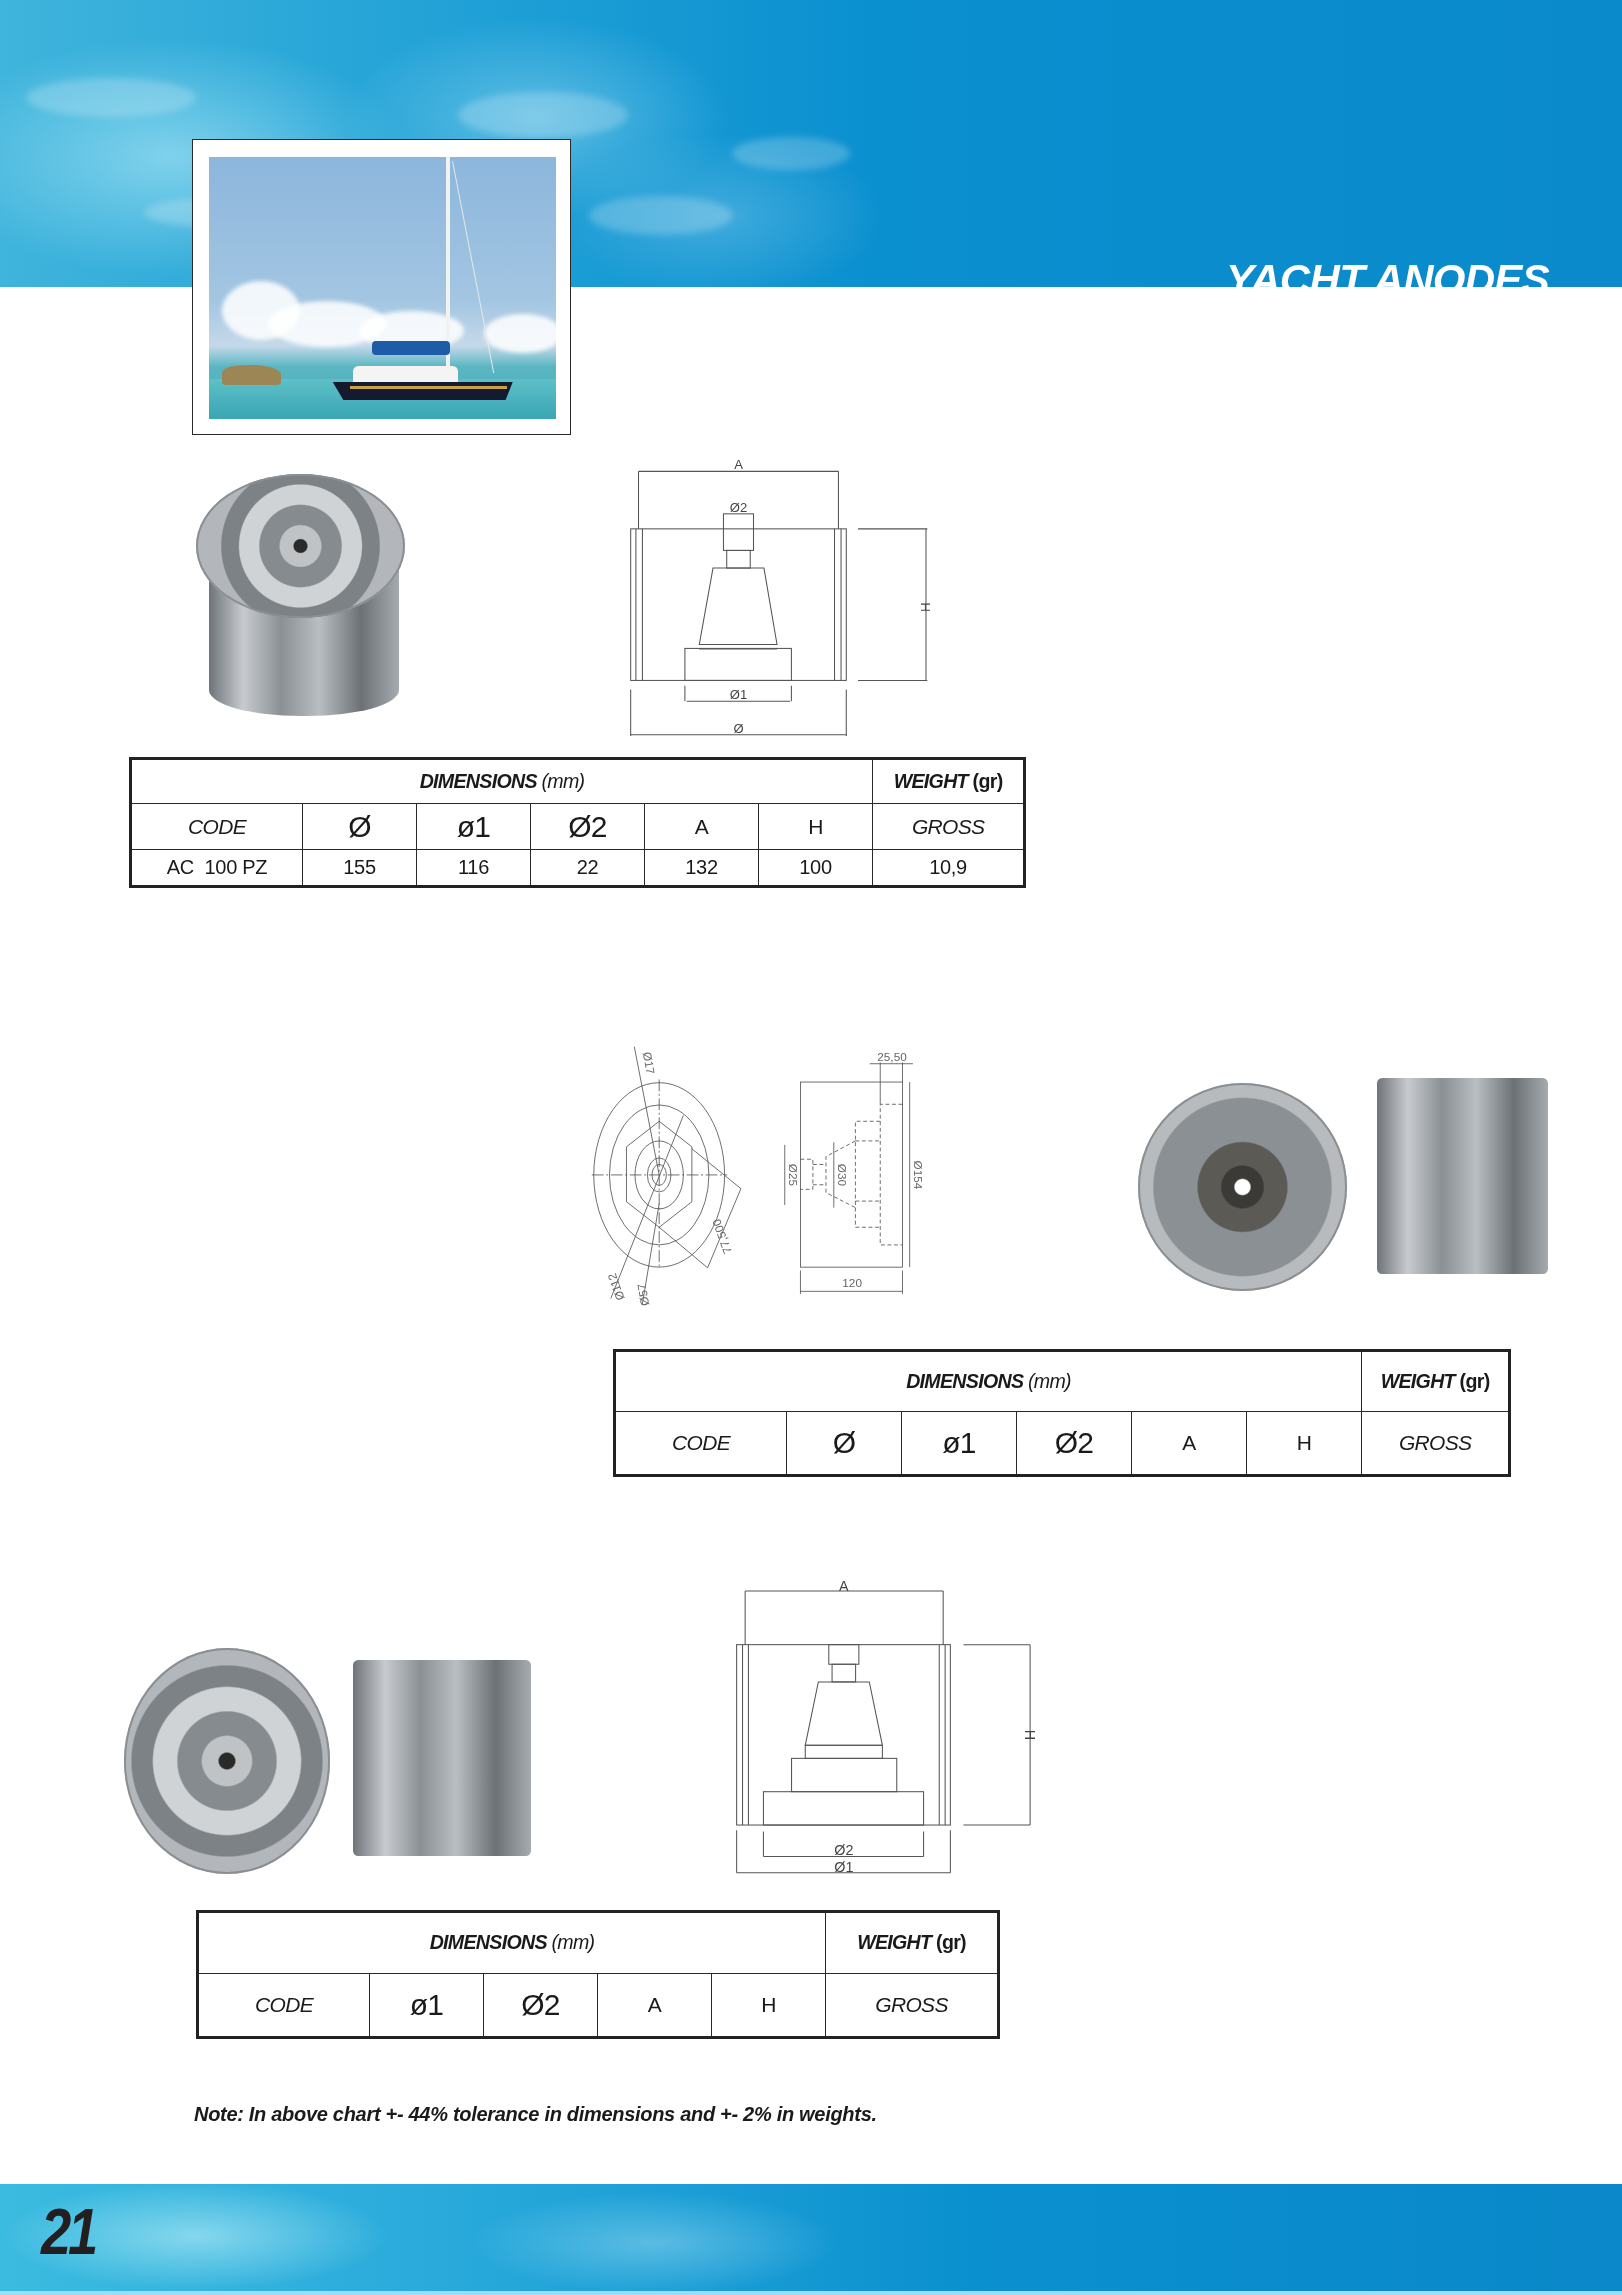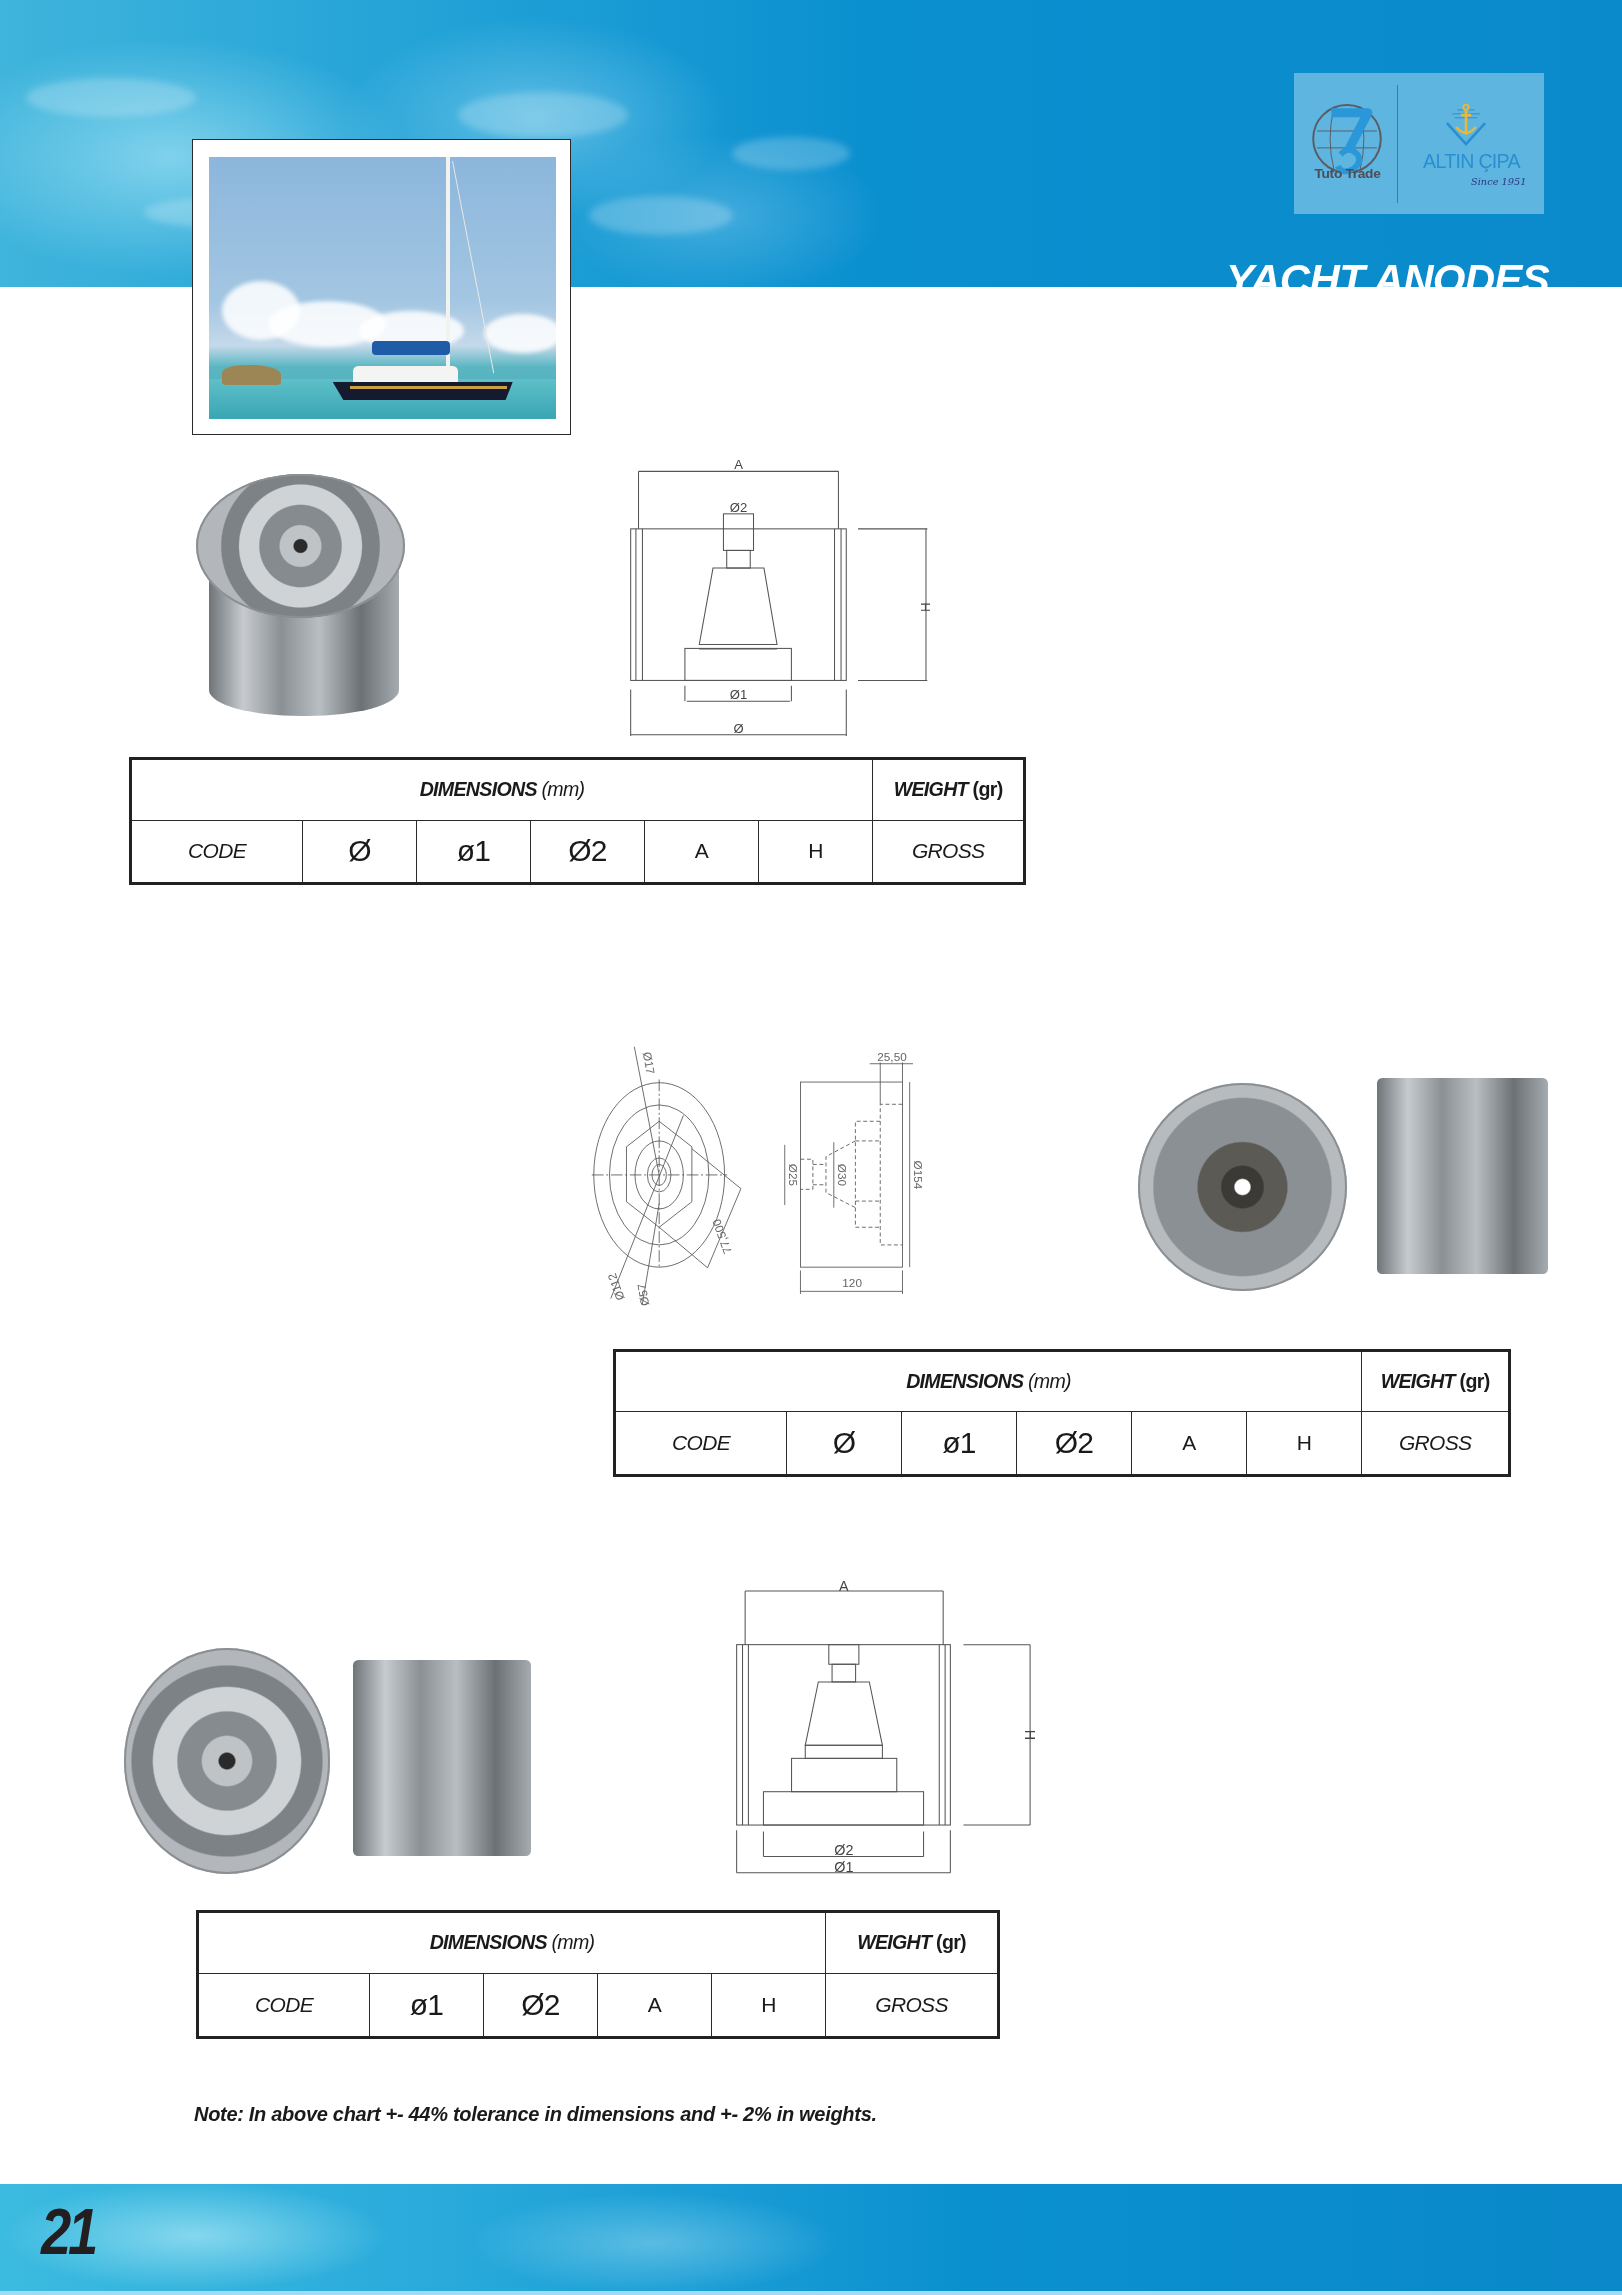--- a/index.html
+++ b/index.html
@@ -115,38 +115,20 @@
 </head>
 <body>
 
 <div class="header-band">
   <div class="ripple" style="left:26px;top:78px;width:170px;height:39px;"></div>
   <div class="ripple" style="left:144px;top:196px;width:196px;height:33px;"></div>
   <div class="ripple" style="left:458px;top:92px;width:170px;height:46px;"></div>
   <div class="ripple" style="left:589px;top:196px;width:144px;height:39px;"></div>
   <div class="ripple" style="left:732px;top:137px;width:118px;height:33px;"></div>
 
-  <div class="logo-box">
-    <svg class="tuto-logo" viewBox="0 0 120 140">
-      <circle cx="60" cy="62" r="52" fill="none" stroke="#5b5b63" stroke-width="3"></circle>
-      <path d="M14 50 H106 M14 76 H106 M40 14 Q28 62 40 110 M80 14 Q92 62 80 110" stroke="#5b5b63" stroke-width="1.5" fill="none"></path>
-      <path d="M36 22 H92 L62 80" stroke="#2a97d8" stroke-width="14" fill="none" stroke-linejoin="round"></path>
-      <path d="M50 86 q14 -14 26 0 q8 12 -6 22 q-18 10 -24 -4" stroke="#2a97d8" stroke-width="9" fill="none"></path>
-    </svg>
-    <div class="tuto-label">Tuto Trade</div>
-    <div class="logo-divider"></div>
-    <svg class="anchor-logo" viewBox="0 0 70 70">
-      <path d="M6 32 L35 64 L64 32" stroke="#2a8fd0" stroke-width="4" fill="none"></path>
-      <path d="M14 18 H56 M18 24 H52 M22 12 H48" stroke="#2a8fd0" stroke-width="1.5"></path>
-      <circle cx="35" cy="8" r="4" fill="none" stroke="#e6b93c" stroke-width="3"></circle>
-      <path d="M35 12 V50 M27 20 H43 M20 38 Q35 56 50 38" stroke="#e6b93c" stroke-width="4" fill="none"></path>
-    </svg>
-    <div class="altin-label">ALTIN ÇIPA</div>
-    <div class="since-label">Since 1951</div>
-  </div>
 
   <div class="page-title">YACHT ANODES</div>
 </div>
 
 <div class="photo-frame">
   <div class="photo">
     <div class="cloud" style="left:13px;top:124px;width:78px;height:59px;"></div>
     <div class="cloud" style="left:59px;top:144px;width:118px;height:46px;"></div>
     <div class="cloud" style="left:150px;top:154px;width:105px;height:39px;"></div>
     <div class="cloud" style="left:275px;top:157px;width:78px;height:39px;"></div>
@@ -218,20 +200,29 @@
     <td class="group-head"><span>WEIGHT</span> <span class="unit">(gr)</span></td>
   </tr>
   <tr style="height:46px">
     <td class="col-head">CODE</td>
     <td class="col-head sym">Ø</td>
     <td class="col-head sym">ø1</td>
     <td class="col-head sym">Ø2</td>
     <td class="col-head letter">A</td>
     <td class="col-head letter">H</td>
     <td class="col-head">GROSS</td>
+  </tr>
+  <tr style="height:37px">
+    <td class="cell" style="white-space:pre">AC  100 PZ</td>
+    <td class="cell">155</td>
+    <td class="cell">116</td>
+    <td class="cell">22</td>
+    <td class="cell">132</td>
+    <td class="cell">100</td>
+    <td class="cell">10,9</td>
   </tr>
 </tbody>
   </table>
 
 <div class="drawing" style="left:582px;top:1027px;width:484px;height:288px;">
   <svg viewBox="0 0 740 440">
     <g stroke="#555" stroke-width="1.3" fill="none">
       <ellipse cx="118" cy="226" rx="100" ry="141"></ellipse>
       <ellipse cx="118" cy="226" rx="76" ry="107"></ellipse>
       <ellipse cx="118" cy="226" rx="37" ry="52"></ellipse>

